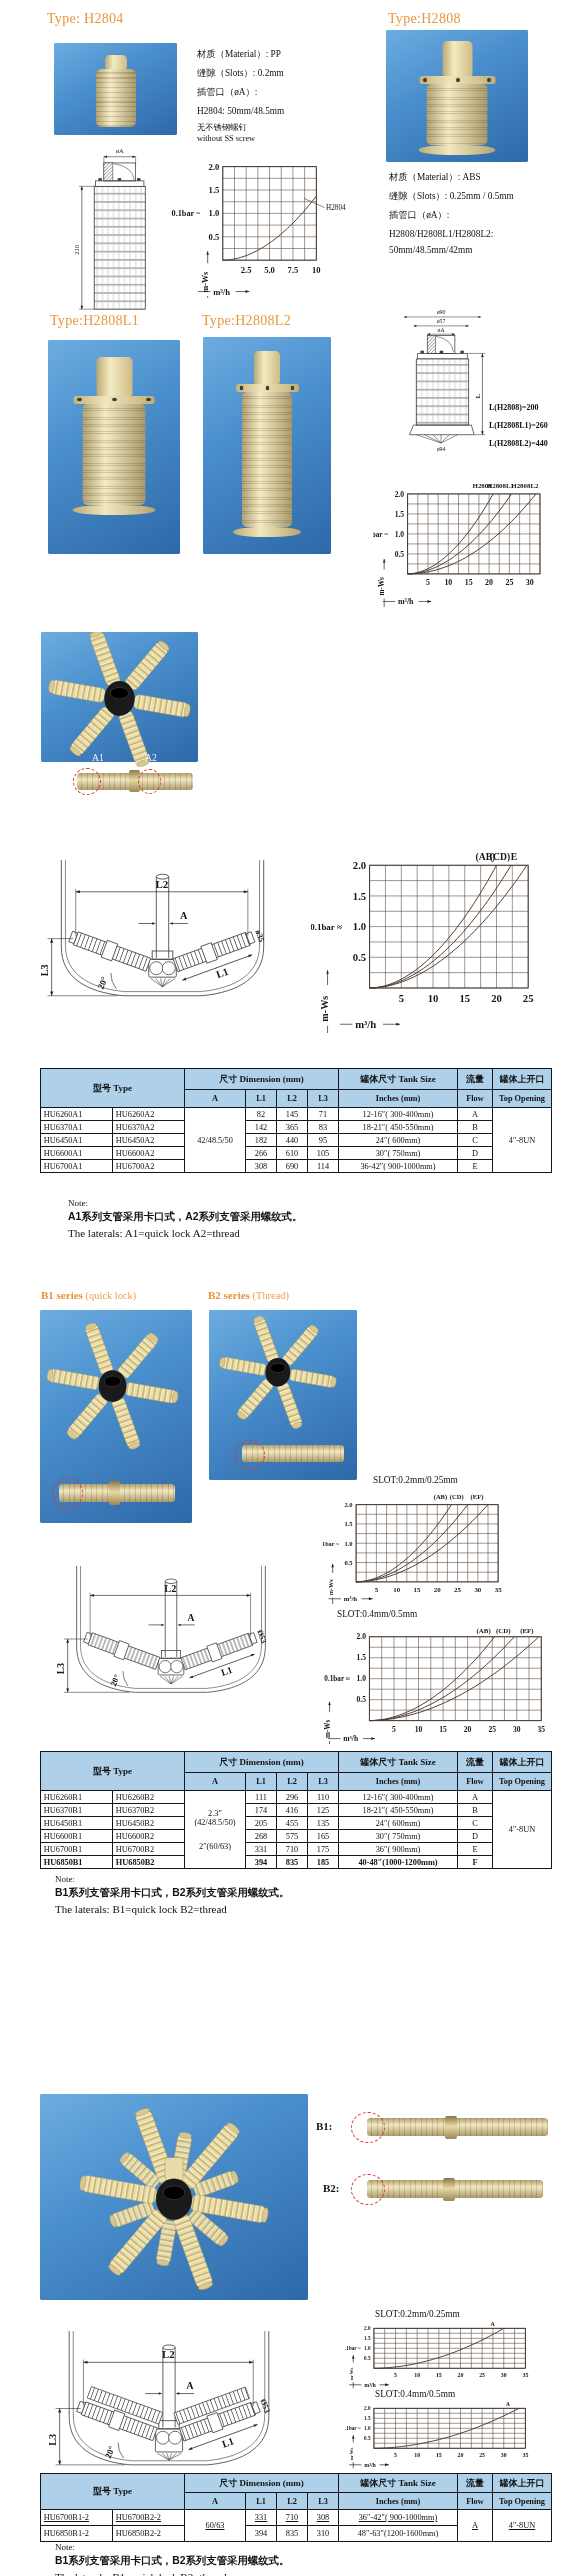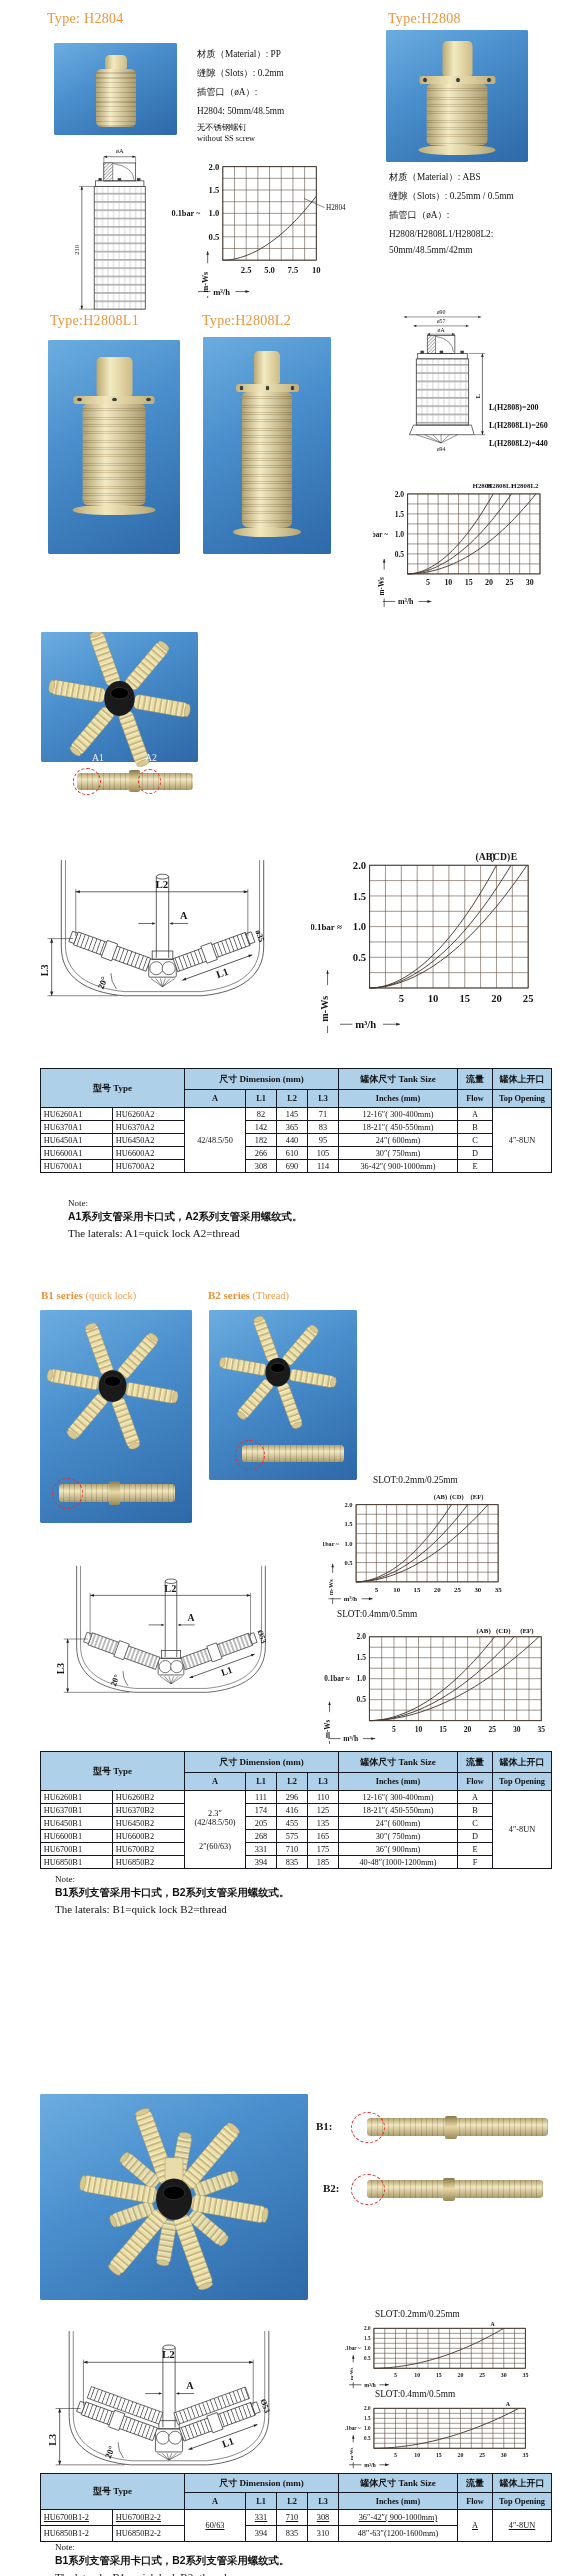--- a/index.html
+++ b/index.html
@@ -836,21 +836,21 @@
           </tr>
           <tr style="height: 13px;">
             <td class="c-type">HU6700B1</td>
             <td class="c-type">HU6700B2</td>
             <td>331</td>
             <td>710</td>
             <td>175</td>
             <td>36″( 900mm)</td>
             <td>E</td>
           </tr>
-          <tr style="height: 13px;">
+          <tr style="height: 13px; font-weight: bold;">
             <td class="c-type">HU6850B1</td>
             <td class="c-type">HU6850B2</td>
             <td>394</td>
             <td>835</td>
             <td>185</td>
             <td>40-48″(1000-1200mm)</td>
             <td>F</td>
           </tr>
         </tbody>
       </table>

